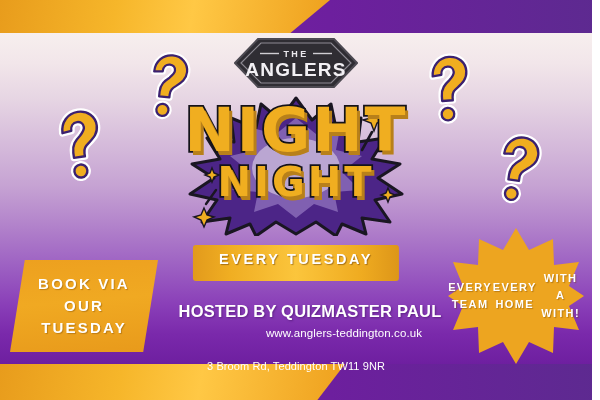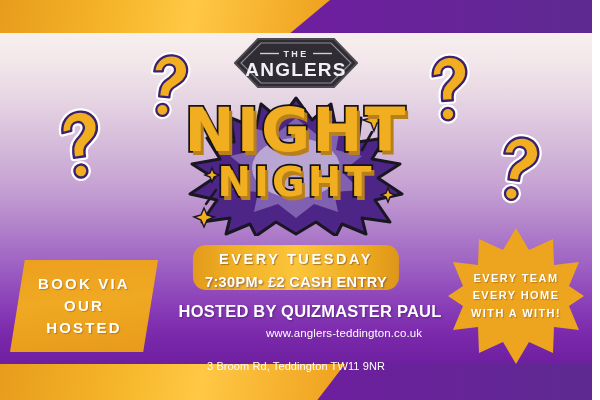--- a/index.html
+++ b/index.html
@@ -43,21 +43,21 @@
     font-family:"DejaVu Sans", sans-serif; font-weight:bold;
     color:#f0ae20; letter-spacing:2px; line-height:1;
     -webkit-text-stroke:3.5px #14131a; paint-order:stroke fill;
     text-shadow:3px 4px 0 #b8801a;
   }
   .qn-quiz { font-size:60px; }
   .qn-night { font-size:40px; margin-top:2px; letter-spacing:3px; }
 
   
   .pill { position:absolute; left:50%; top:245px; transform:translateX(-50%);
-    z-index:6; padding:6px 26px 23px; border-radius:13px;
+    z-index:6; padding:6px 26px 14px; border-radius:3px;
     background:linear-gradient(90deg,#e29a1c 0%,#f0ae22 18%,#fbc53c 50%,#efab20 82%,#dd9619 100%);
     color:#fff; font-size:14.5px; font-weight:bold; letter-spacing:2.6px;
     text-shadow:1px 1px 1px rgba(80,40,0,.45); white-space:nowrap; }
 
   .entry { position:absolute; left:50%; top:274px; transform:translateX(-50%);
     z-index:6; color:#fff; font-size:14.5px; font-weight:bold;
     letter-spacing:.4px; white-space:nowrap;
     text-shadow:1px 1px 2px rgba(60,10,90,.5); }
 
   .host { position:absolute; left:50%; top:302px; transform:translateX(-50%);
@@ -73,21 +73,21 @@
   
   .book { position:absolute; left:10px; top:260px; width:148px; height:92px; z-index:6;
     background:linear-gradient(175deg,#eda01f 0%,#f0a922 45%,#e89a1b 100%);
     clip-path:polygon(10% 0,100% 0,90% 100%,0 100%);
     display:flex; flex-direction:column; align-items:center; justify-content:center; }
   .book span { color:#fff; font-size:15px; font-weight:bold; letter-spacing:2.2px;
     line-height:1.45; text-shadow:1px 1px 1px rgba(120,70,0,.4); }
 
   
   .prize { position:absolute; right:8px; top:228px; width:136px; height:136px; z-index:6; }
-  .prize-txt { position:absolute; inset:0; display:flex; flex-direction:column;
+  .prize-txt { position:absolute; inset:0; display:flex; flex-direction:row;
     align-items:center; justify-content:center; text-align:center; }
   .prize-txt span { color:#fff; font-size:11px; font-weight:bold; letter-spacing:1.4px;
     line-height:1.55; text-shadow:1px 1px 1px rgba(120,70,0,.45); }
 
   
   .qm { position:absolute; z-index:4; }
 </style>
 </head>
 <body>
 
@@ -178,29 +178,28 @@
 
   <div class="qn">
     <div class="qn-quiz">NIGHT</div>
     <div class="qn-night">NIGHT</div>
   </div>
 
   <div class="pill">
     <span>EVERY TUESDAY</span>
   </div>
 
-  <div class="entry">7:30PM• £2 CASH ENTRY</div>
   <div class="host">HOSTED BY QUIZMASTER PAUL</div>
   <div class="url">www.anglers-teddington.co.uk</div>
   <div class="addr">3 Broom Rd, Teddington TW11 9NR</div>
 
   <div class="book">
     <span>BOOK VIA</span>
     <span>OUR</span>
-    <span>HOSTED</span>
+    <span>TUESDAY</span>
   </div>
 
   <div class="prize">
     <svg width="136" height="136" viewBox="0 0 136 136" style="position:absolute;inset:0;">
       <polygon fill="#eda520" points="68,0 81,22 105,11 106,37 131,34 121,58 136,68 121,78 131,102 106,99
                 105,125 81,114 68,136 55,114 31,125 30,99 5,102 15,78 0,68 15,58 5,34
                 30,37 31,11 55,22"></polygon>
     </svg>
     <div class="prize-txt">
       <span>EVERY TEAM</span>

